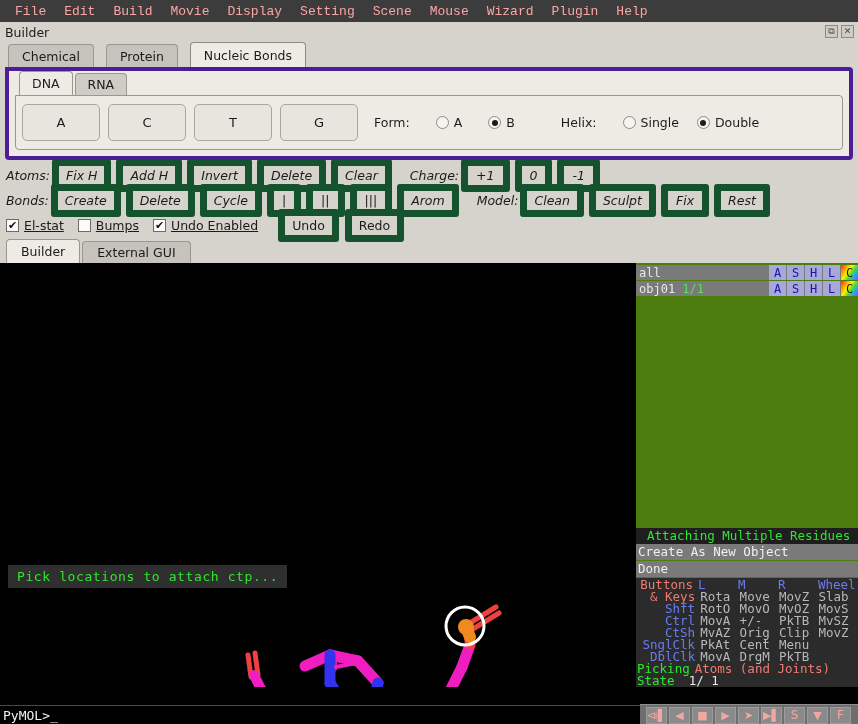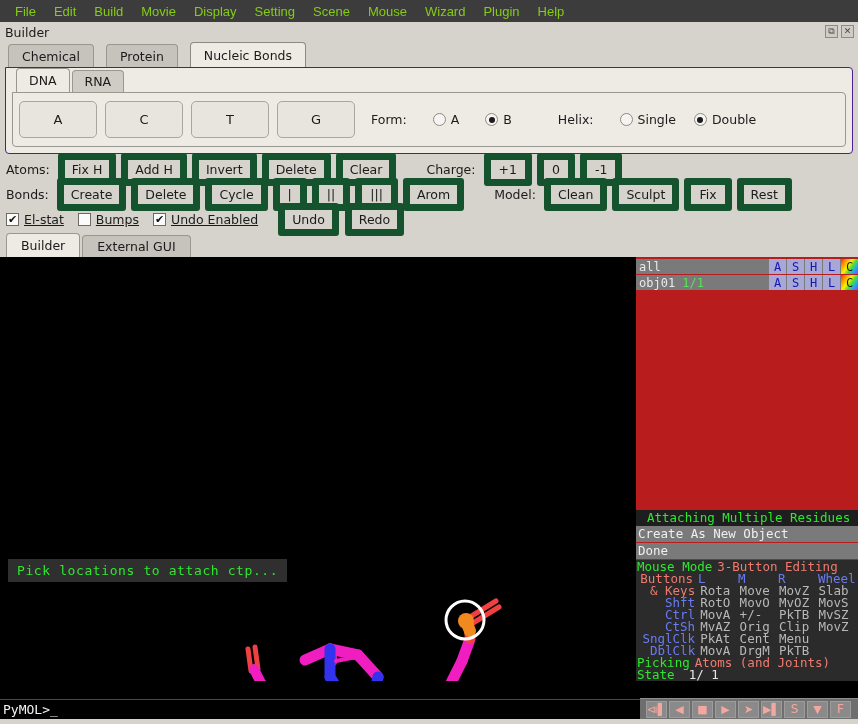--- a/index.html
+++ b/index.html
@@ -10,22 +10,22 @@
     overflow: hidden;
   }
   #app { position: relative; width: 858px; height: 724px; }
 
   
   .menubar {
     height: 22px; background: #3c3c3c;
     display: flex; align-items: center; padding-left: 6px;
   }
   .menuitem {
-    color: #84cc16; font-size: 13px; padding: 2px 9px; cursor: default;
-    font-family: Liberation Sans, sans-serif;
+    color: #fca5a5; font-size: 13px; padding: 2px 9px; cursor: default;
+    font-family: Liberation Mono, monospace;
   }
 
   
   .titlerow {
     height: 20px; background: #d6d2cc; position: relative;
     display: flex; align-items: center; padding-left: 5px;
     border-bottom: 0px;
   }
   .titlerow .ttl { font-size: 12.5px; color: #1b1b1b; }
   .wctrls { position: absolute; right: 4px; top: 3px; display: flex; gap: 3px; }
@@ -39,21 +39,21 @@
   .notebook { position: relative; margin: 0 2px; }
   .tabstrip { display: flex; align-items: flex-end; height: 25px; padding-left: 6px; gap: 12px; }
   .tab {
     font-size: 12.5px; color: #1b1b1b; padding: 4px 13px 4px 13px;
     background: #c6c2bc; border: 1px solid #9a9691;
     border-bottom: none; border-radius: 4px 4px 0 0; height: 23px;
     display: flex; align-items: center; white-space: nowrap;
   }
   .tab.active { background: #eeeae4; height: 25px; border-color: #8d8984; }
   .tabbody {
-    background: #eeeae4; border: 1px solid #4c1d95; border-radius: 0 4px 4px 4px;
+    background: #eeeae4; border: 4px solid #4c1d95; border-radius: 0 4px 4px 4px;
     margin: 0 3px;
   }
 
   
   .tabstrip2 { display: flex; align-items: flex-end; height: 24px; padding: 6px 0 0 10px; gap: 2px; }
   .tab2 {
     font-size: 12.5px; color: #1b1b1b; padding: 3px 12px;
     background: #cfcbc5; border: 1px solid #9a9691; border-bottom: none;
     border-radius: 4px 4px 0 0; height: 22px; display: flex; align-items: center;
   }
@@ -76,21 +76,21 @@
     width: 13px; height: 13px; border-radius: 50%;
     border: 1px solid #8d8984; background: #f6f4f1;
     display: flex; align-items: center; justify-content: center;
   }
   .radio.on::after {
     content: ""; width: 6px; height: 6px; border-radius: 50%; background: #1b1b1b;
   }
 
   
   .toolarea { background: #d6d2cc; padding: 3px 0 2px 6px; }
-  .toolrow { display: flex; align-items: center; gap: 6px; height: 25px; }
+  .toolrow { display: flex; align-items: center; gap: 0; height: 25px; font-style: italic; }
   .tlabel { font-size: 12.5px; color: #1b1b1b; margin-right: 2px; white-space: nowrap; }
   .tbtn {
     font-size: 12.5px; color: #1b1b1b; background: #d6d2cc;
     border: 7px solid #14532d; border-radius: 3px; padding: 2px 7px;
     min-height: 21px; display: flex; align-items: center; justify-content: center;
     white-space: nowrap; cursor: default;
   }
   .tbtn.narrow { padding: 2px 8px; min-width: 24px; }
   .spacer { width: 18px; }
 
@@ -115,21 +115,21 @@
   .mainarea { display: flex; height: 424px; background: #000; }
   .viewport { position: relative; width: 636px; height: 424px; background: #000; overflow: hidden; }
   .hint {
     position: absolute; left: 8px; top: 302px; background: #2f2f2f;
     color: #2ee82e; font-family: "DejaVu Sans Mono", "Liberation Mono", monospace;
     font-size: 13px; padding: 4px 9px; letter-spacing: 0.6px; white-space: nowrap;
   }
   .molcanvas { position:absolute; left:0; top:0; }
 
   
-  .rightpanel { width: 222px; height: 424px; background: #b91c1c; position: relative; }
+  .rightpanel { width: 222px; height: 424px; background: #4d7c0f; position: relative; }
   .objlist { padding: 2px 0 0 0; }
   .objrow {
     display: flex; align-items: center; height: 15px; margin-bottom: 1px;
     background: #7a7a7a;
   }
   .objname {
     flex: 1; color: #e9e9e9; font-family: "DejaVu Sans Mono","Liberation Mono",monospace;
     font-size: 12px; padding-left: 3px; white-space: nowrap; overflow: hidden;
   }
   .objname .cnt { color: #5ce05c; }
@@ -440,24 +440,20 @@
           </div>
         </div>
       <div class="feedback">
         <div class="fbline fbgreen">Attaching Multiple Residues</div>
         <div id="fbbtns">
             <div class="fbline fbbtn">Create As New Object</div>
             <div class="fbline fbbtn">Done</div>
           </div>
         <div class="mousepanel">
           <div class="mrow">
-            <span class="c-green" style="padding-right:5px;">Mouse Mode</span>
-            <span class="c-salmon">3-Button Editing</span>
-          </div>
-          <div class="mrow">
             <span class="k c-salmon">Buttons</span>
             <span id="mousecols" style="display:flex;">
                 <span class="v c-blue">L</span>
                 <span class="v c-blue">M</span>
                 <span class="v c-blue">R</span>
                 <span class="v c-blue">Wheel</span>
               </span>
           </div>
           <div id="mouserows">
               <div class="mrow">

